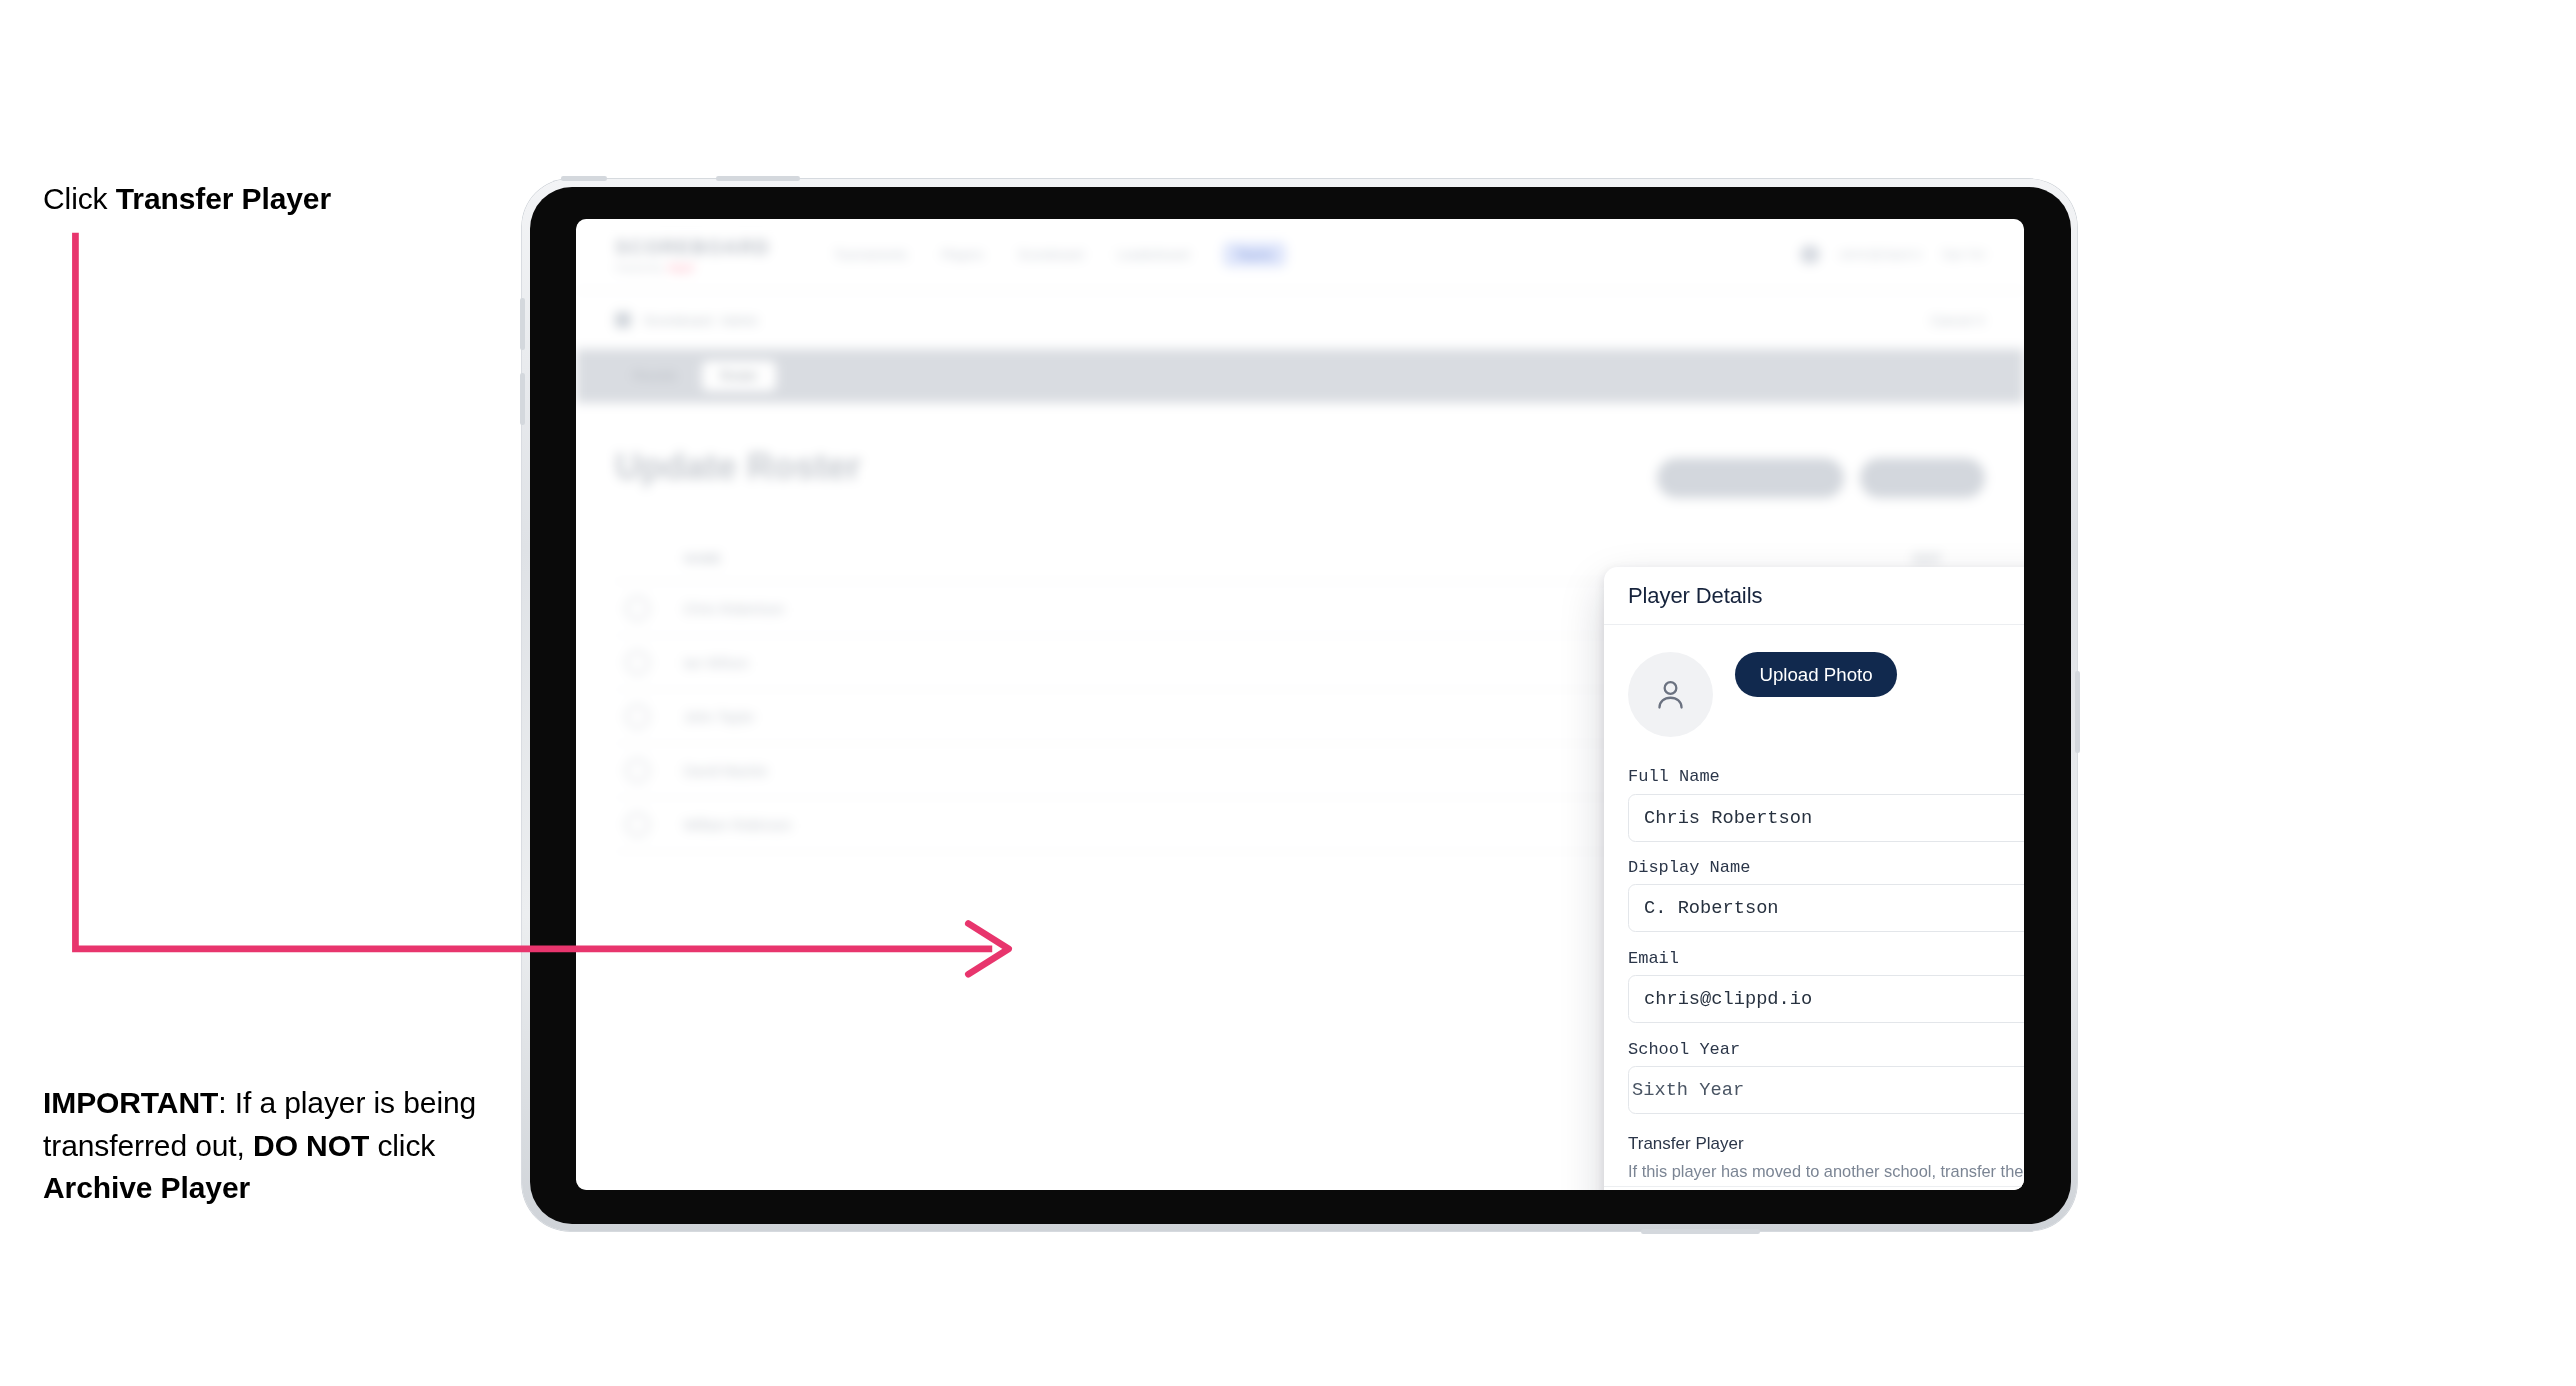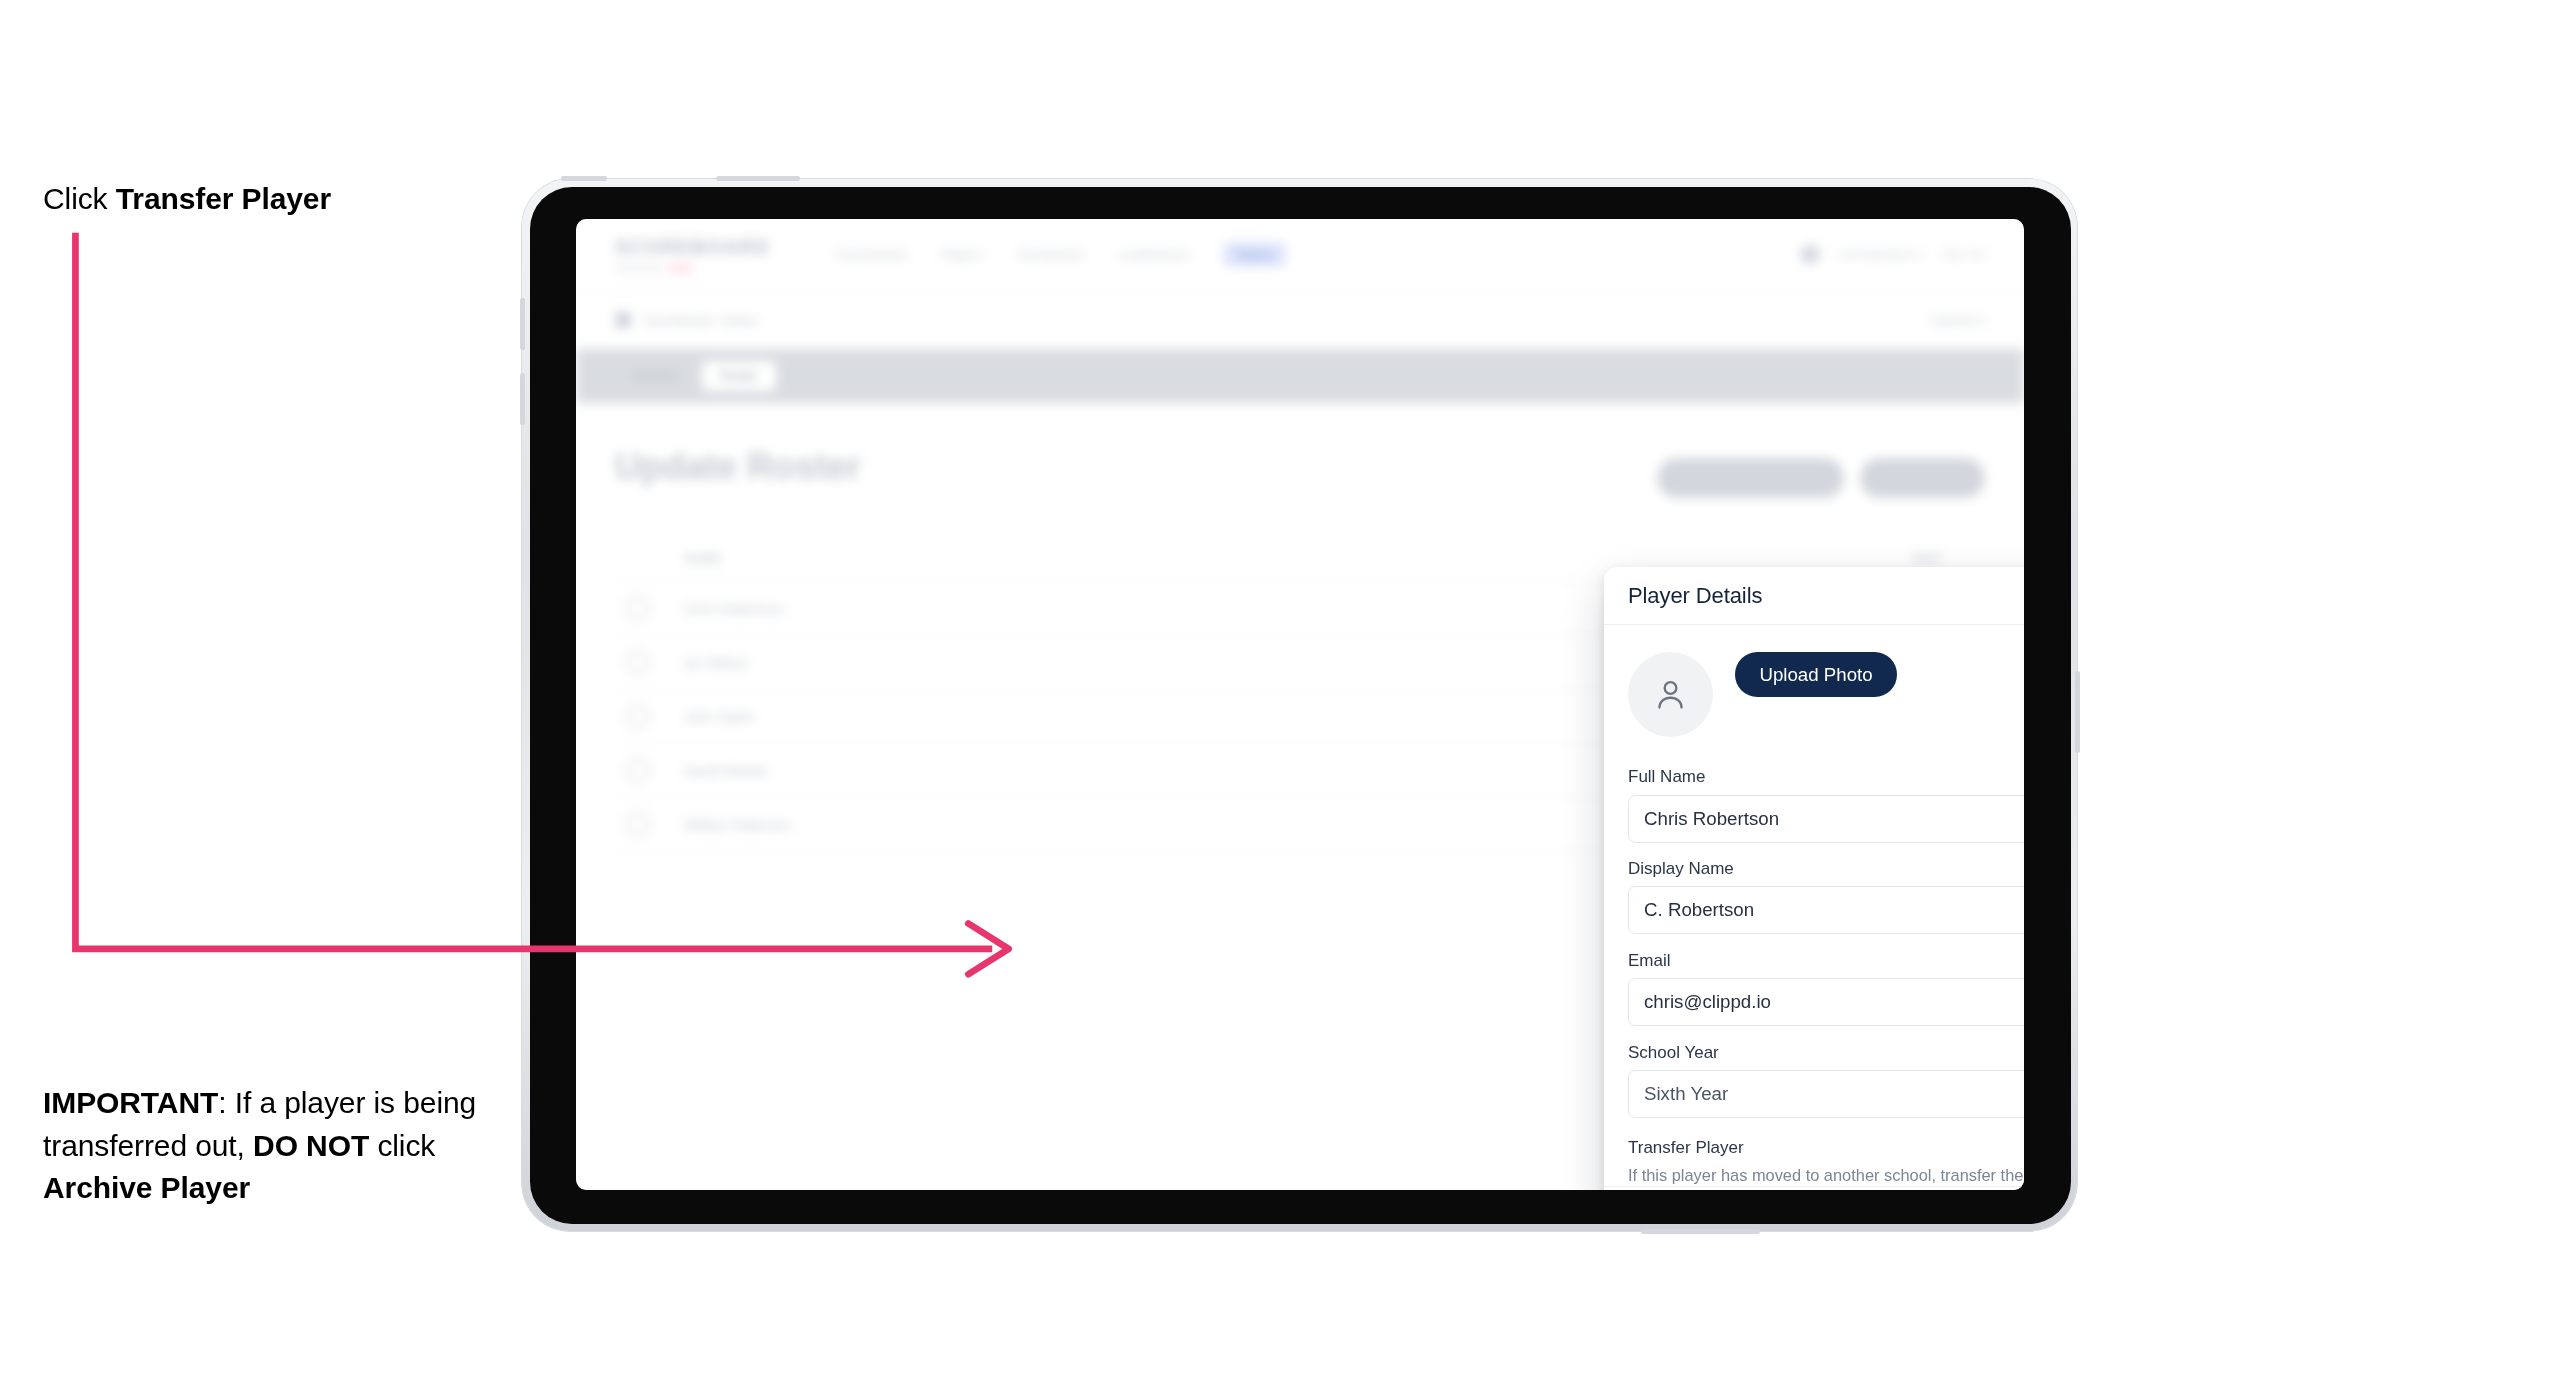--- a/index.html
+++ b/index.html
@@ -177,40 +177,40 @@
     display:flex; align-items:center; justify-content:center;
   }
   #upload-photo-btn {
     background:#11294e; color:#ffffff;
     border:none; border-radius:22.4px;
     height:45px; padding:0 24px;
     font-size:18.7px; font-family:inherit;
     cursor:pointer;
   }
 
-  .field { margin-bottom:16.4px; }
+  .field { margin-bottom:16.4px;font-family:Liberation Mono, monospace; }
   .field-label {
     font-size:17px; color:#2b3649; margin-bottom:7.5px;
   }
   .field-input {
     width:100%; height:48px;
     border:0.7px solid #e3e6ea;
     border-radius:7.5px;
     background:#ffffff;
     padding:0 15px;
     font-size:18.7px; color:#27313f;
     font-family:inherit;
   }
   .field-select-wrap { position:relative; }
   .field-select {
     width:100%; height:48px;
     border:0.7px solid #e3e6ea;
     border-radius:7.5px;
     background:#ffffff;
-    padding:0 15px;
+    padding:0 3px;
     font-size:18.7px; color:#4a5564;
     font-family:inherit;
     display:flex; align-items:center;
     cursor:pointer;
   }
 
   .transfer-sect { margin-top:19.4px; }
   .transfer-title { font-size:17px; color:#2b3649; margin-bottom:6px; }
   .transfer-desc {
     font-size:16.4px; color:#7b8characters; color:#7b8594; line-height:1.38; margin-bottom:13.4px;

